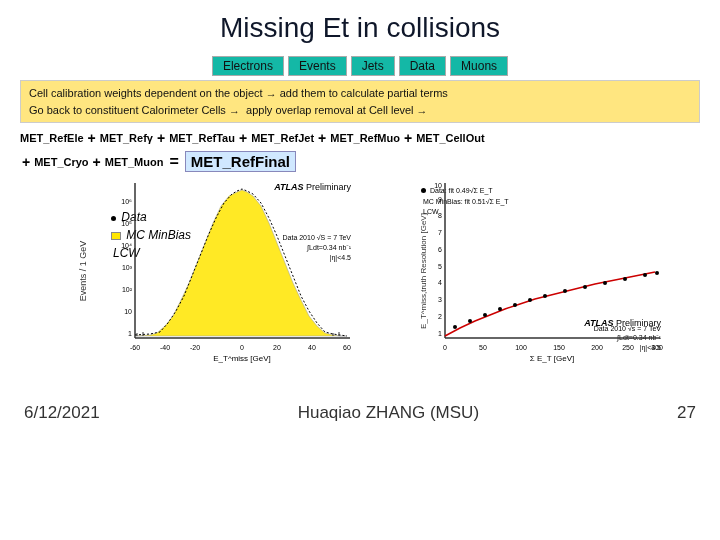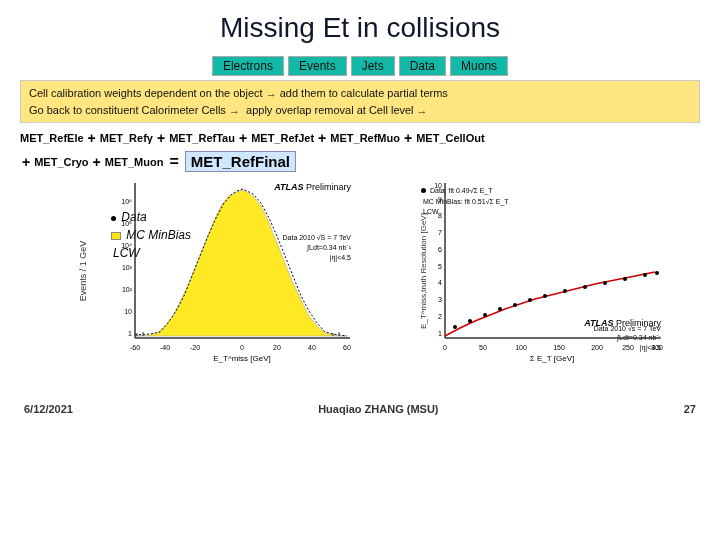--- a/index.html
+++ b/index.html
@@ -117,23 +117,22 @@
       border: 1px solid #888;
       margin-right: 2px;
       vertical-align: middle;
     }
 
     .footer-row {
       display: flex;
       justify-content: space-between;
       align-items: center;
       padding: 6px 24px 0 24px;
-      font-size: 11px;
+      font-size: 17px;
       color: #333;
-      font-weight: bold;
     }
 
     .formula-row2 {
       display: flex;
       align-items: center;
       padding: 2px 20px;
       gap: 2px;
       font-size: 11px;
     }
   </style>

